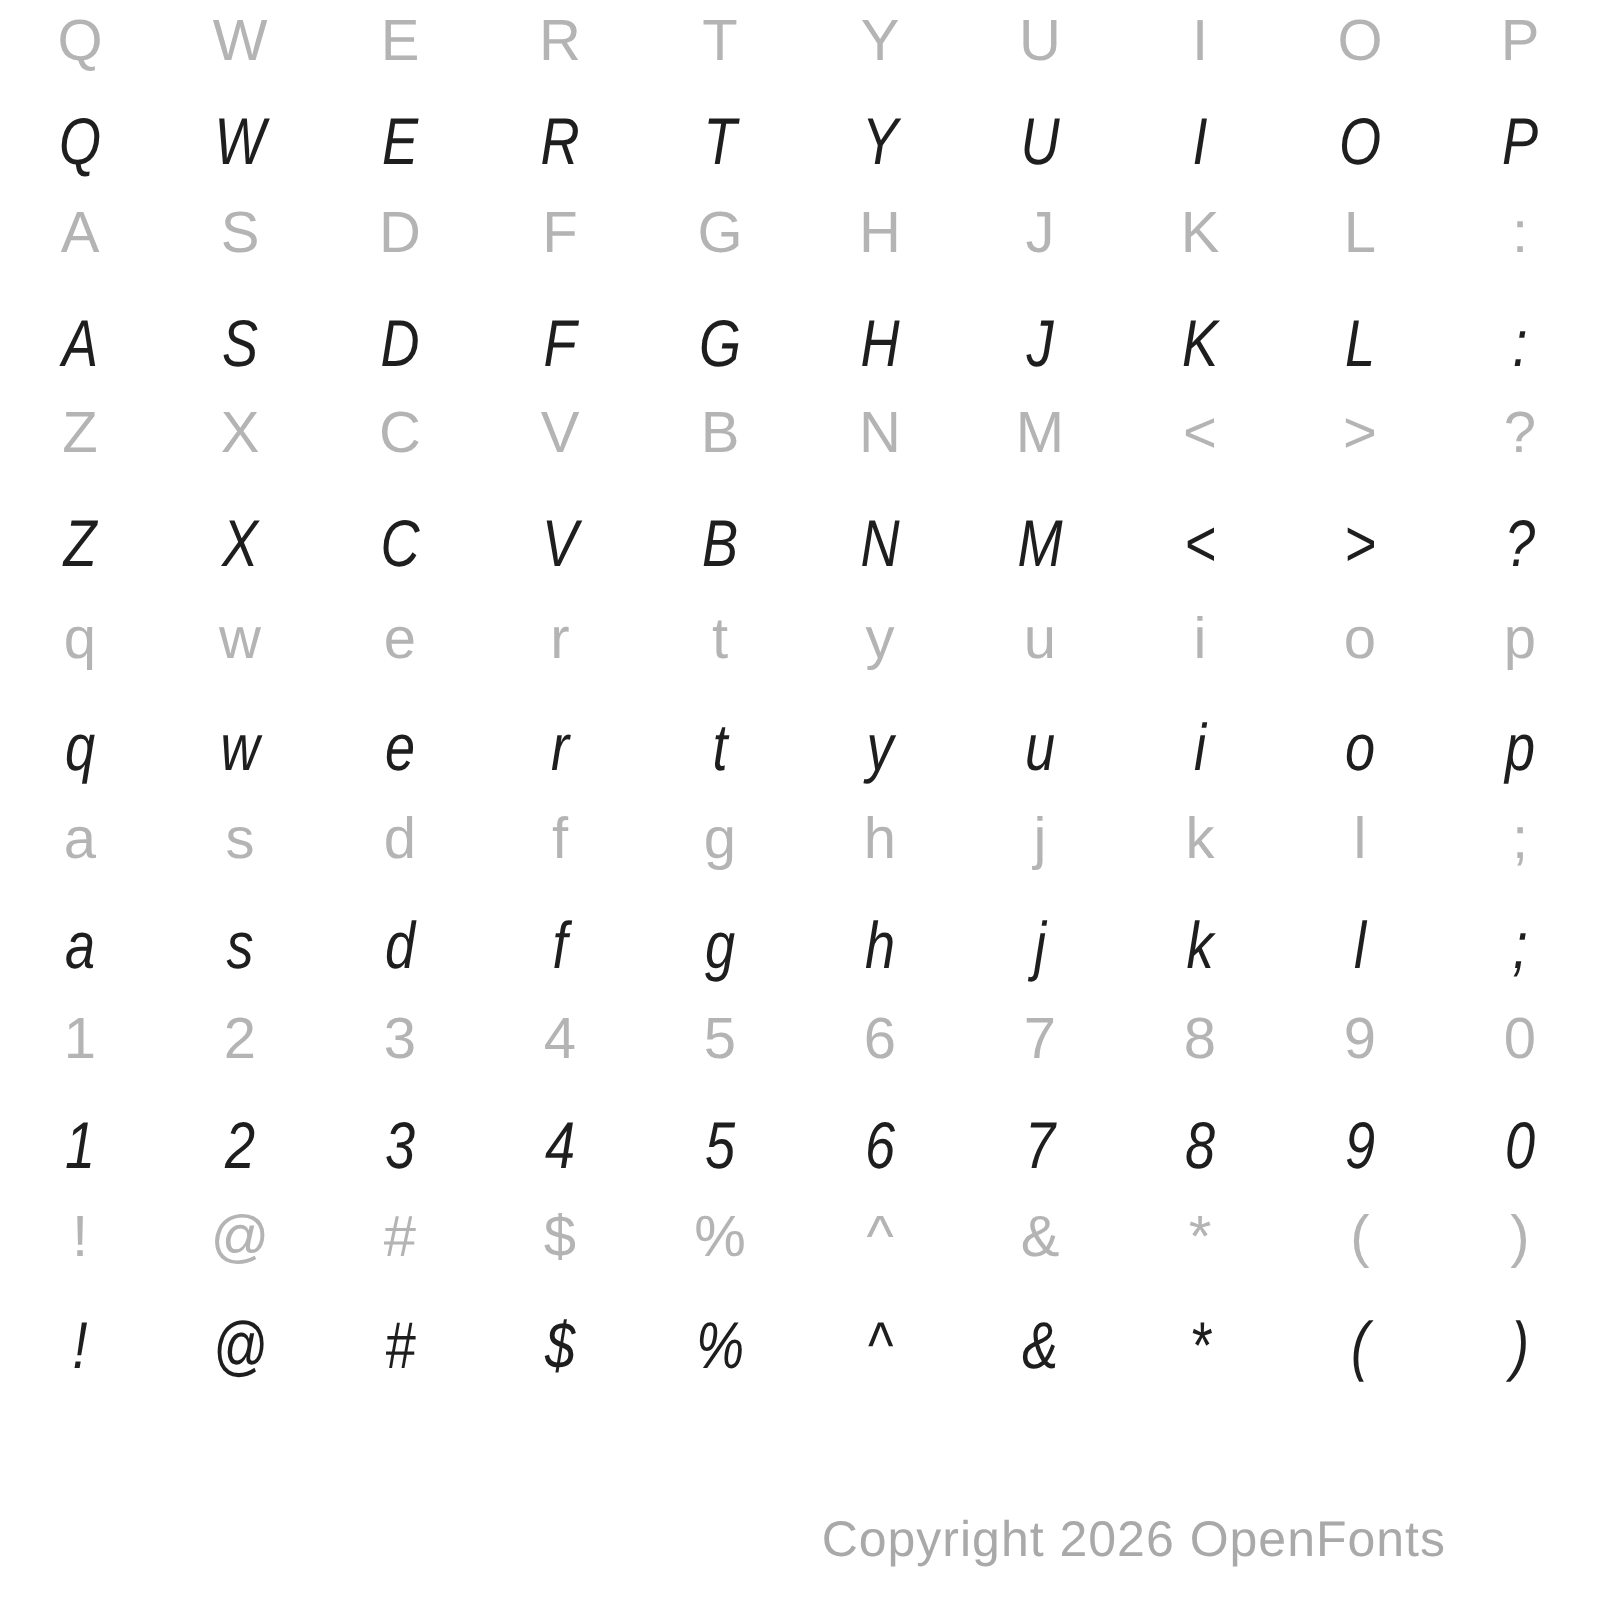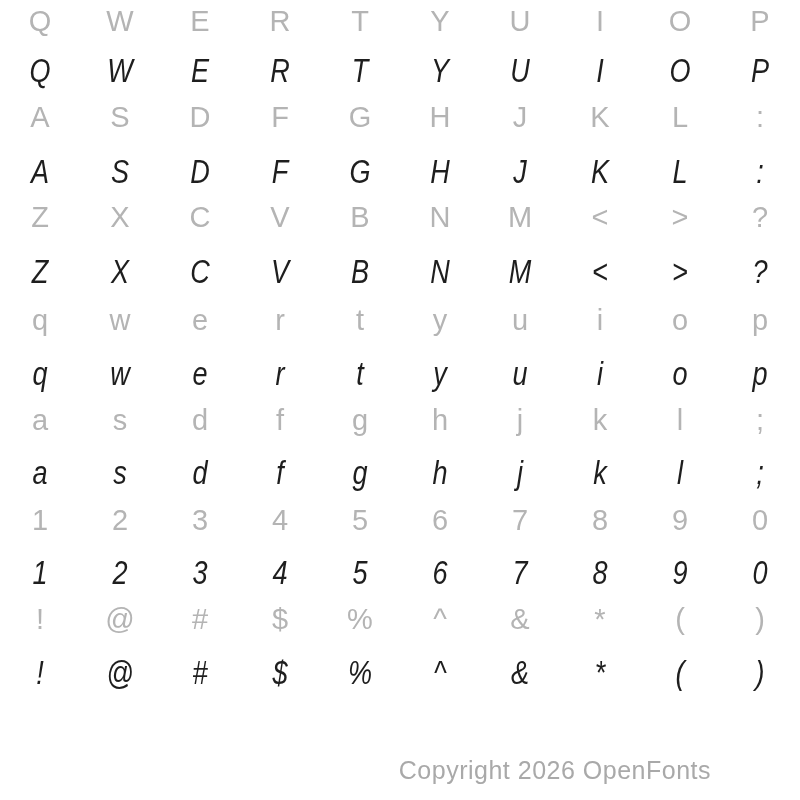--- a/index.html
+++ b/index.html
@@ -49,21 +49,21 @@
     font-style: italic;
     font-weight: normal;
   }
   .glyph-row.sample .cell {
     transform: scaleX(0.82);
     transform-origin: 50% 50%;
   }
   .watermark {
     position: absolute;
     top: 755px;
-    right: 89px;
+    right: 77px;
     font-size: 25px;
     line-height: 30px;
     color: var(--watermark-color);
     letter-spacing: 0.5px;
     white-space: pre;
   }
 </style>
 </head>
 <body>
 

